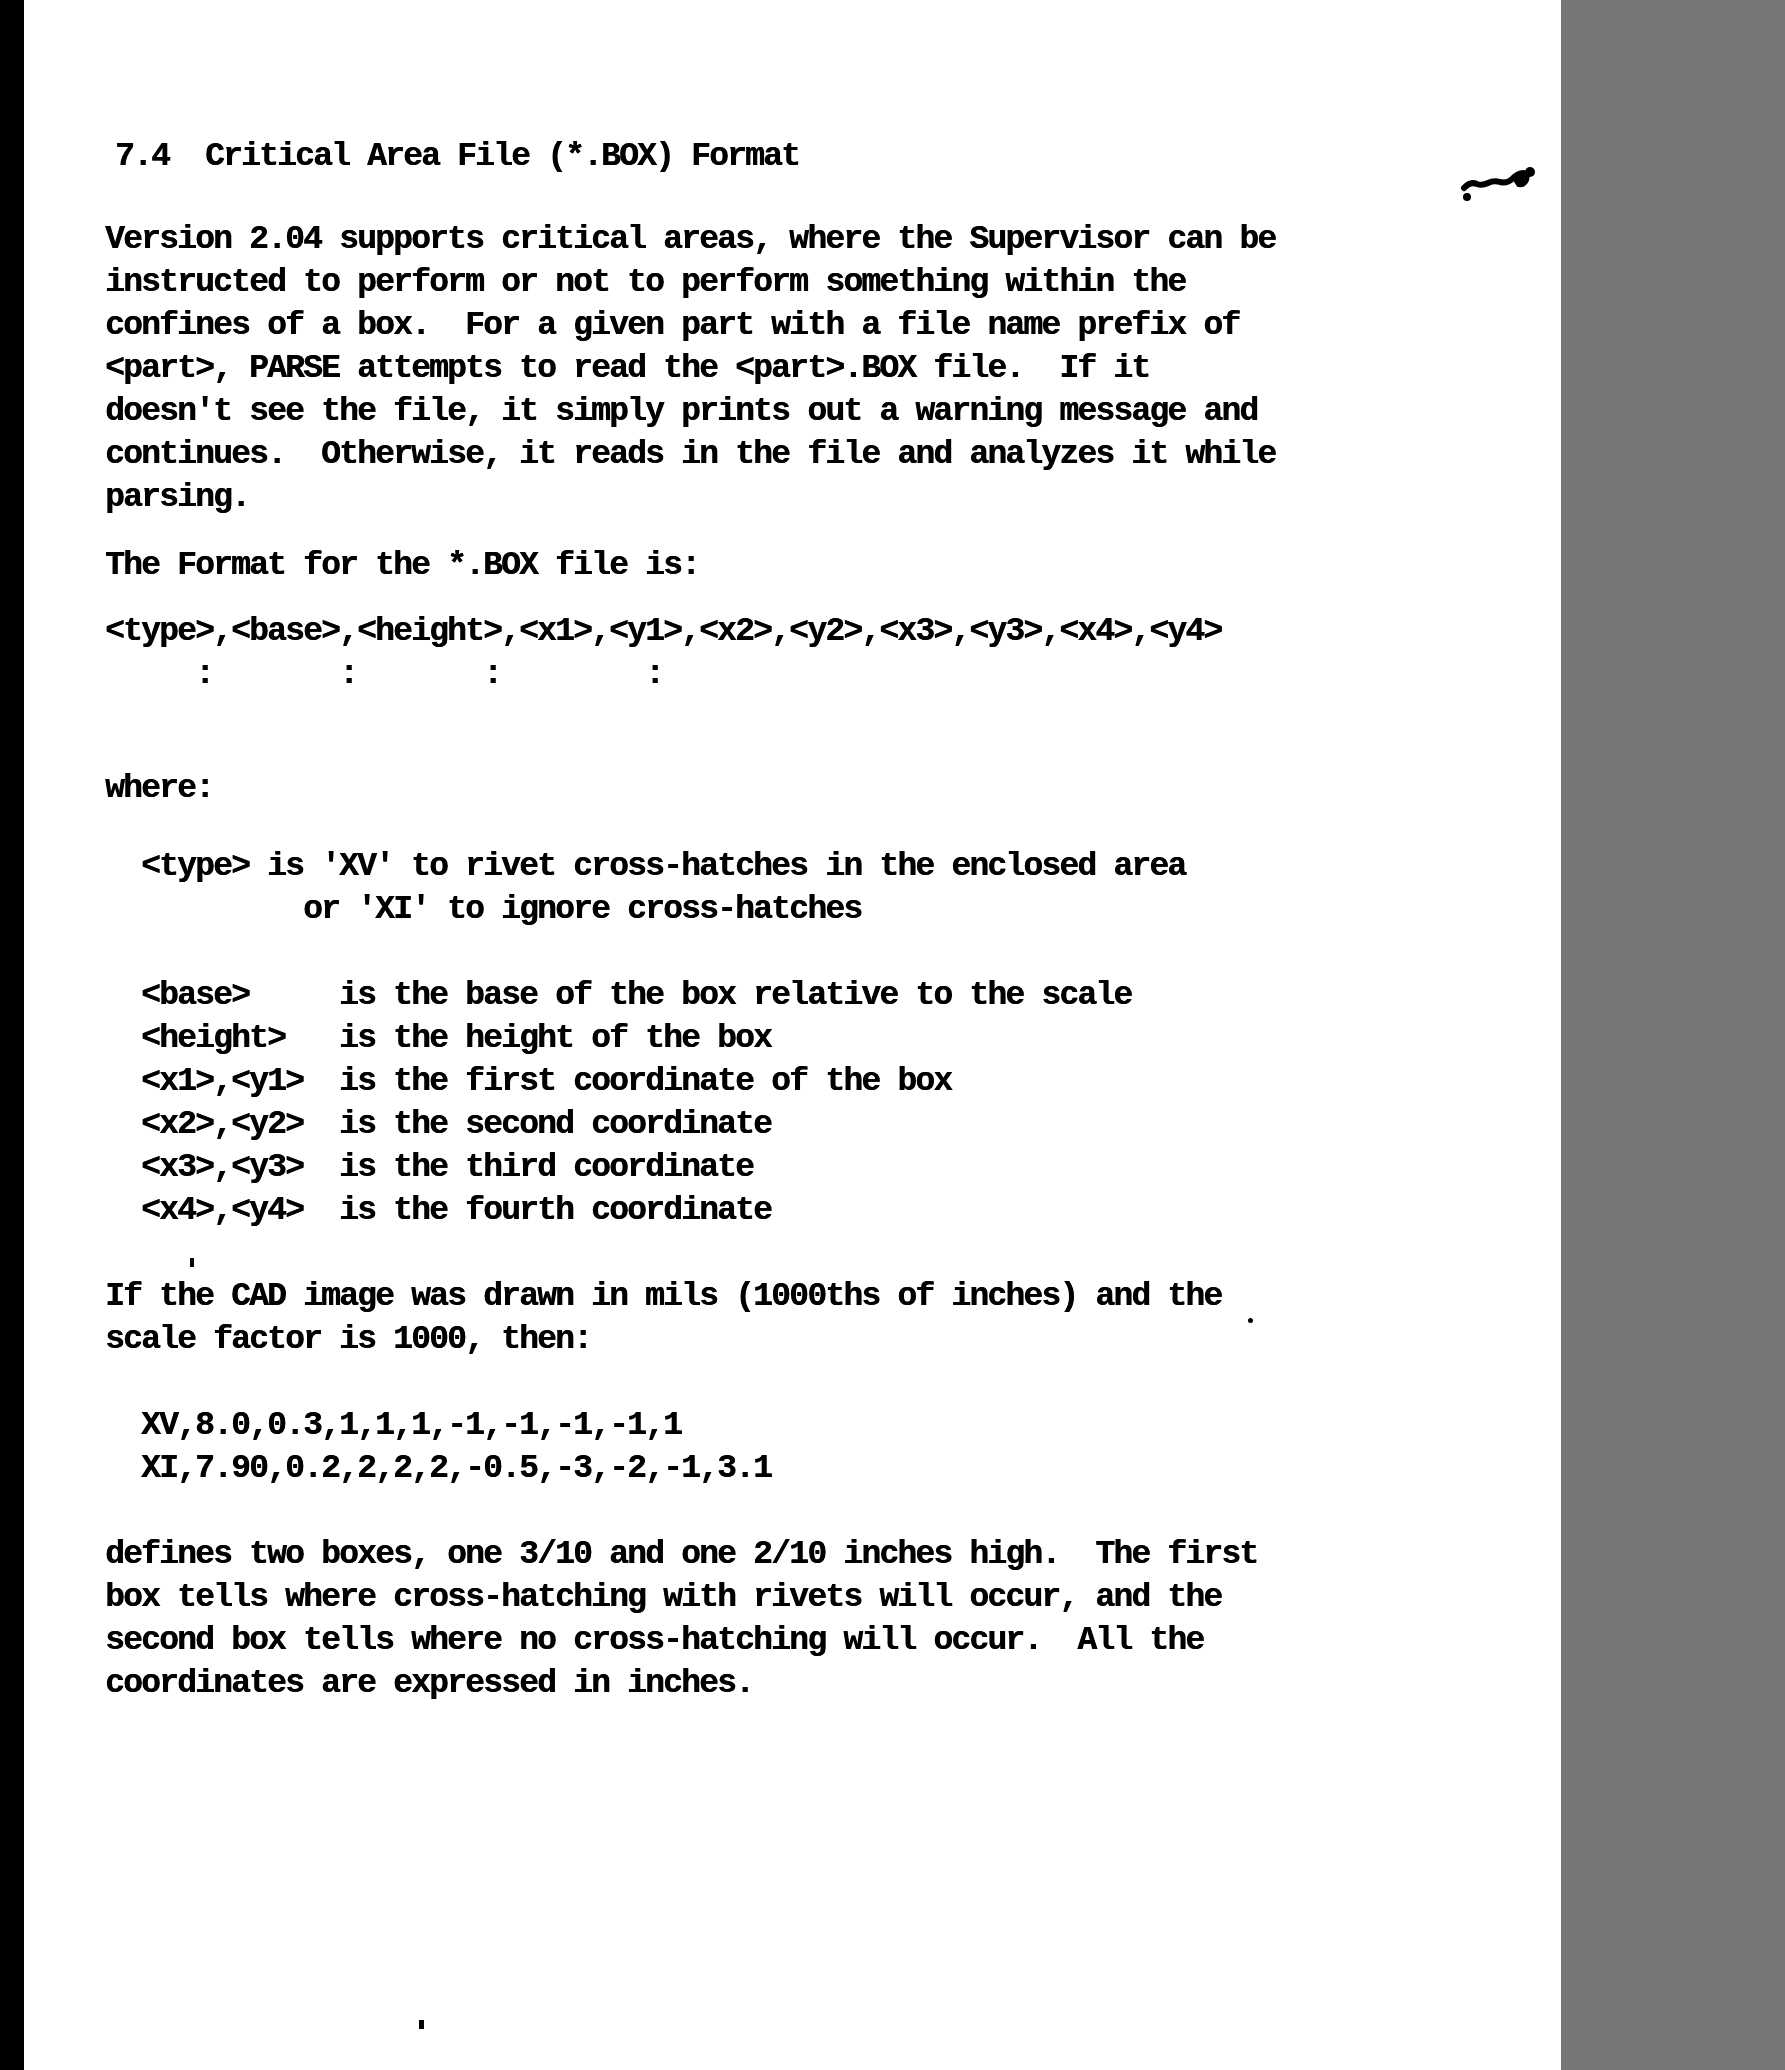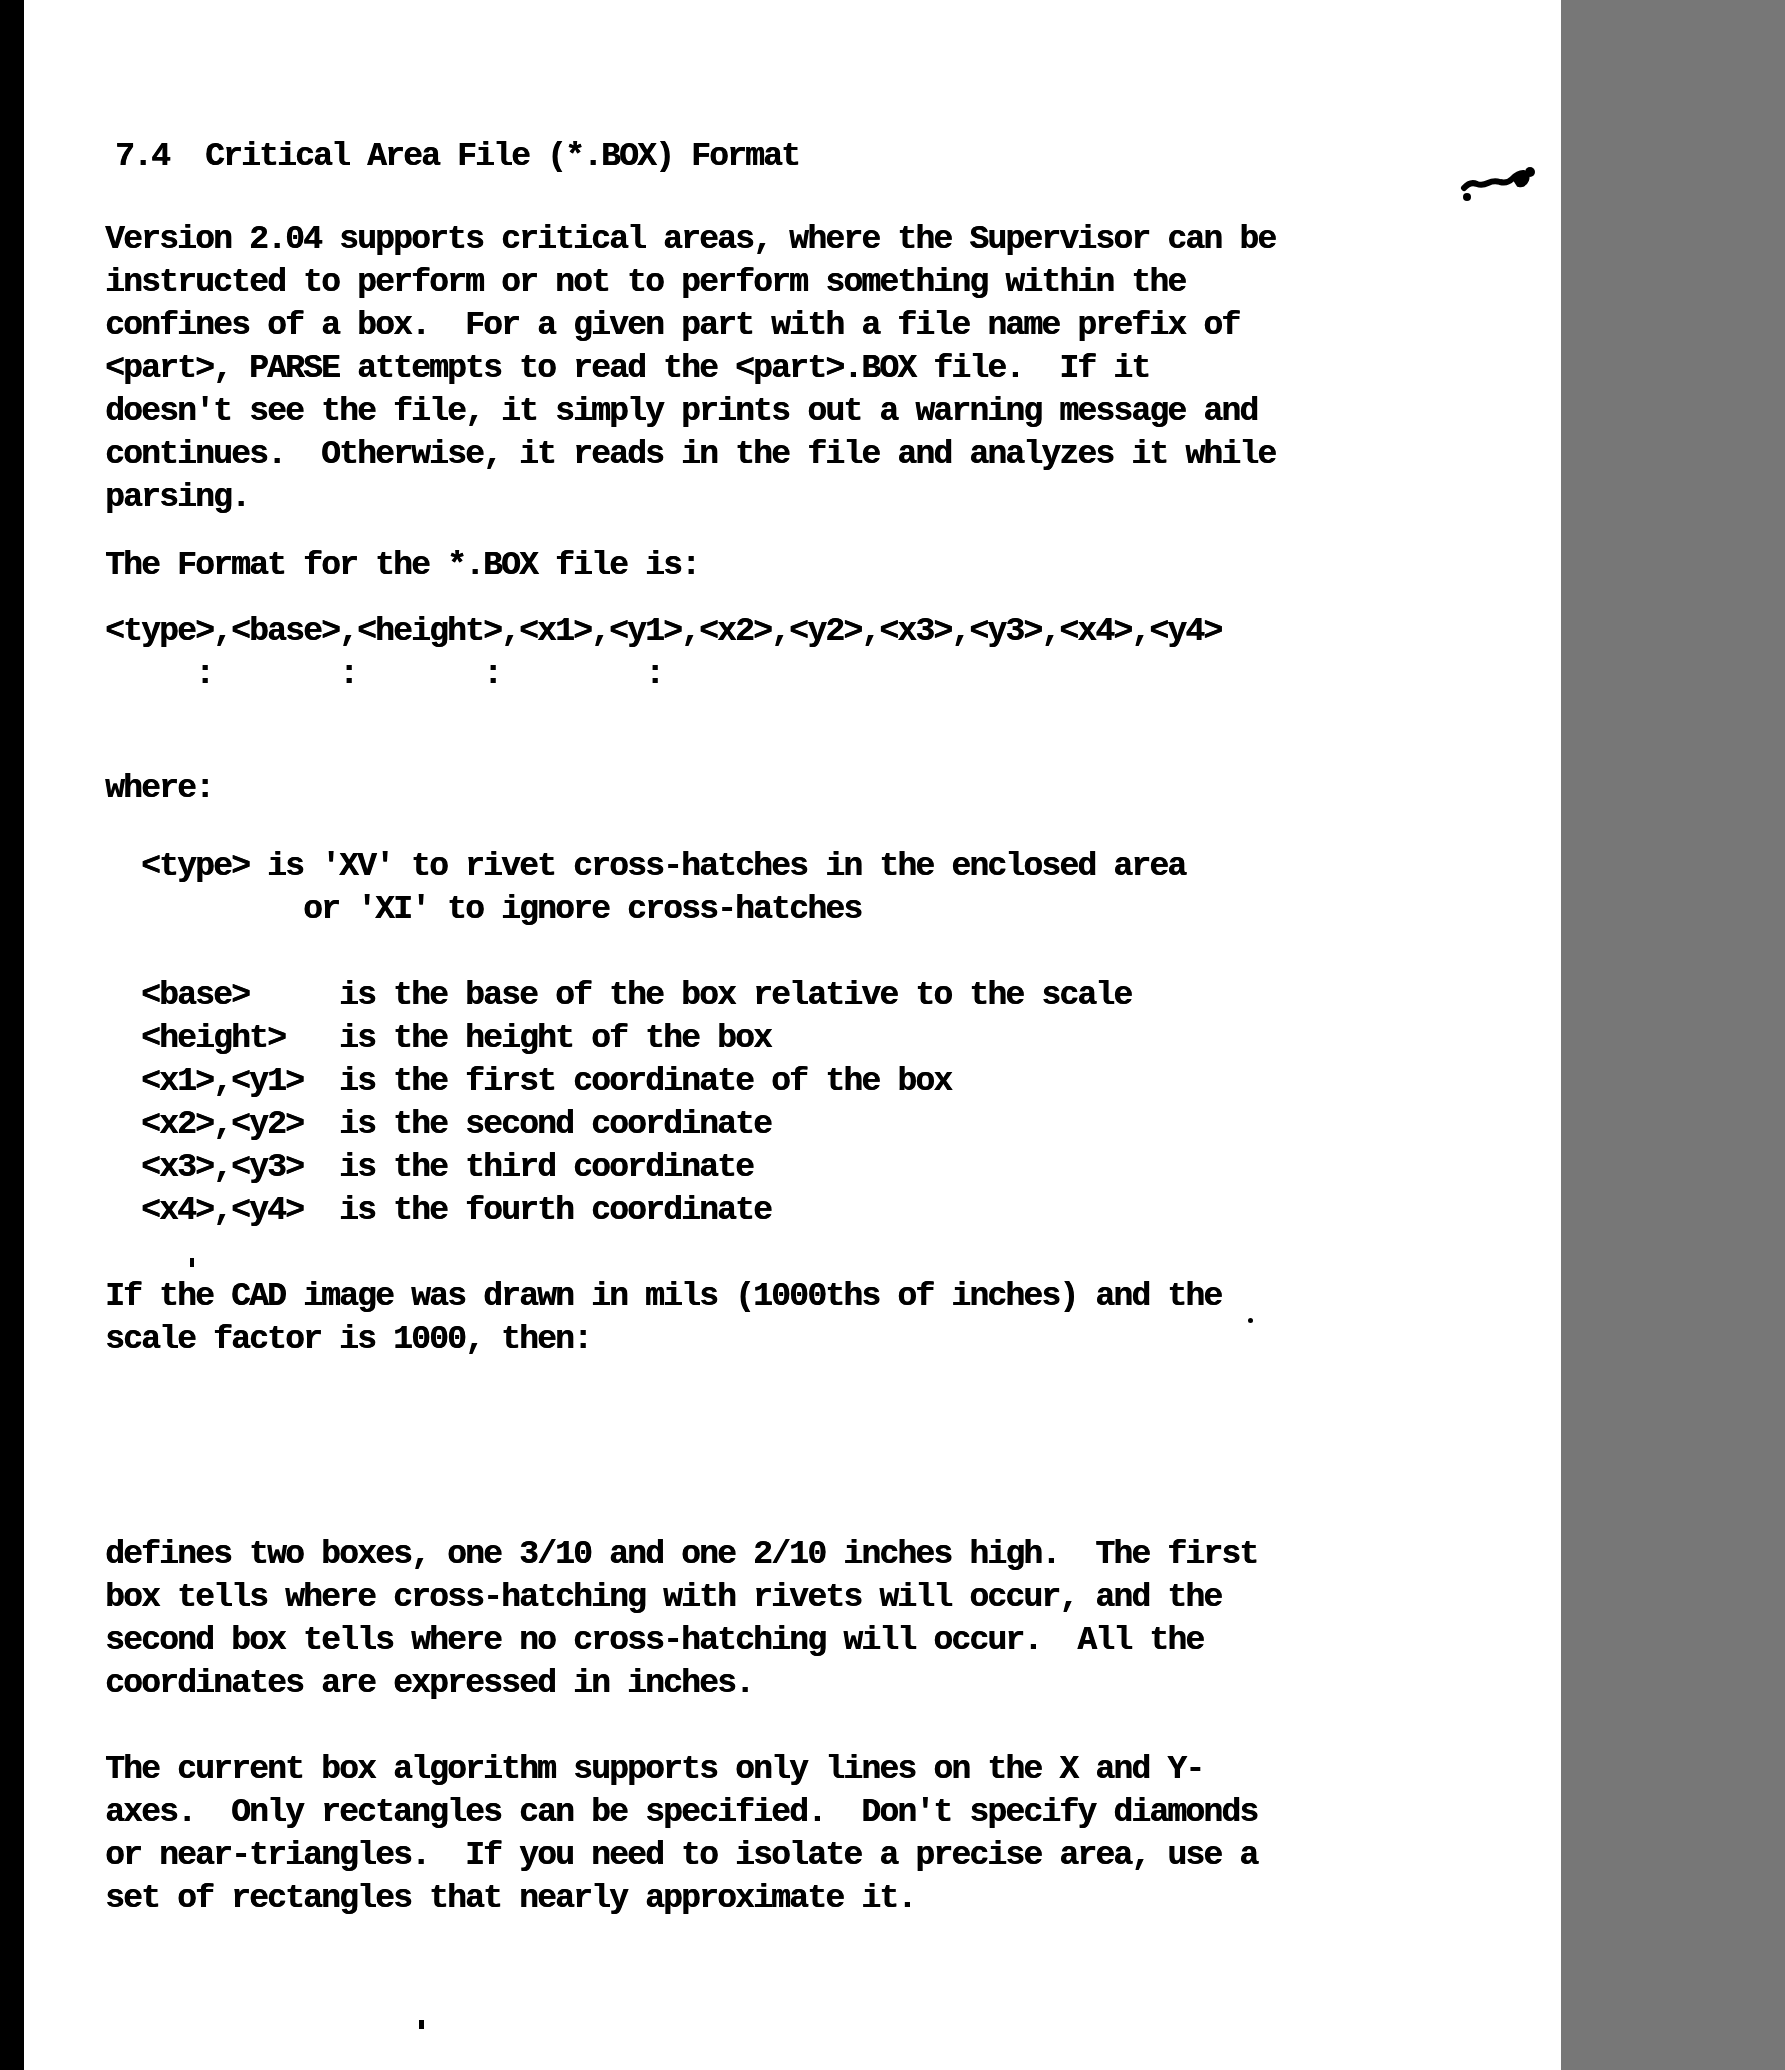--- a/index.html
+++ b/index.html
@@ -60,30 +60,28 @@
   <pre class="tw" style="left:105px;top:974px;">  &lt;base&gt;     is the base of the box relative to the scale
   &lt;height&gt;   is the height of the box
   &lt;x1&gt;,&lt;y1&gt;  is the first coordinate of the box
   &lt;x2&gt;,&lt;y2&gt;  is the second coordinate
   &lt;x3&gt;,&lt;y3&gt;  is the third coordinate
   &lt;x4&gt;,&lt;y4&gt;  is the fourth coordinate</pre>
 
   <pre class="tw" style="left:105px;top:1275px;">If the CAD image was drawn in mils (1000ths of inches) and the
 scale factor is 1000, then:</pre>
 
+  <pre class="tw" style="left:105px;top:1404px;">  XV,8.0,0.3,1,1,1,-1,-1,-1,-1,1
+  XI,7.90,0.2,2,2,2,-0.5,-3,-2,-1,3.1</pre>
 
   <pre class="tw" style="left:105px;top:1533px;">defines two boxes, one 3/10 and one 2/10 inches high.  The first
 box tells where cross-hatching with rivets will occur, and the
 second box tells where no cross-hatching will occur.  All the
 coordinates are expressed in inches.</pre>
 
-  <pre class="tw" style="left:105px;top:1748px;">The current box algorithm supports only lines on the X and Y-
-axes.  Only rectangles can be specified.  Don't specify diamonds
-or near-triangles.  If you need to isolate a precise area, use a
-set of rectangles that nearly approximate it.</pre>
 
   <svg class="smudge" style="left:1460px;top:162px;" width="84" height="40" viewBox="0 0 84 40">
     <path d="M4 26 q6 -7 13 -4 q5 2 11 -1 q6 -3 12 -1 q7 2 12 -3 q6 -6 11 -6 q5 1 3 7 q-2 5 -7 4 l-2 -3 q4 -4 8 -3" fill="none" stroke="#000" stroke-width="6" stroke-linecap="round"></path>
     <circle cx="7" cy="35" r="4" fill="#000"></circle>
     <circle cx="70" cy="10" r="5" fill="#000"></circle>
   </svg>
   <div class="artifact dot" style="left:1600px;top:146px;width:6px;height:6px;"></div>
   <div class="artifact dot" style="left:1630px;top:145px;width:5px;height:5px;"></div>
   <div class="artifact dot" style="left:1596px;top:173px;width:8px;height:8px;"></div>
   <div class="artifact dot" style="left:1627px;top:175px;width:6px;height:6px;"></div>

